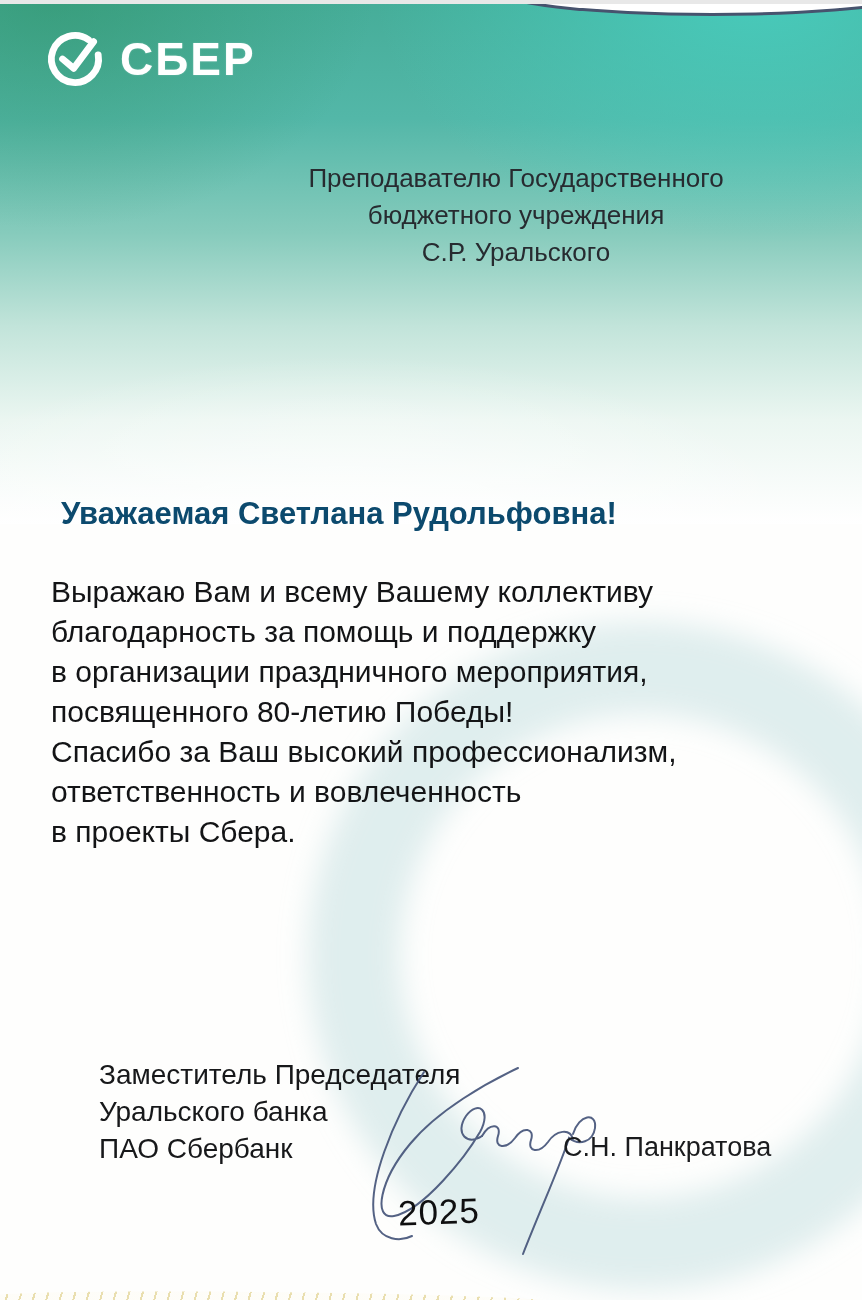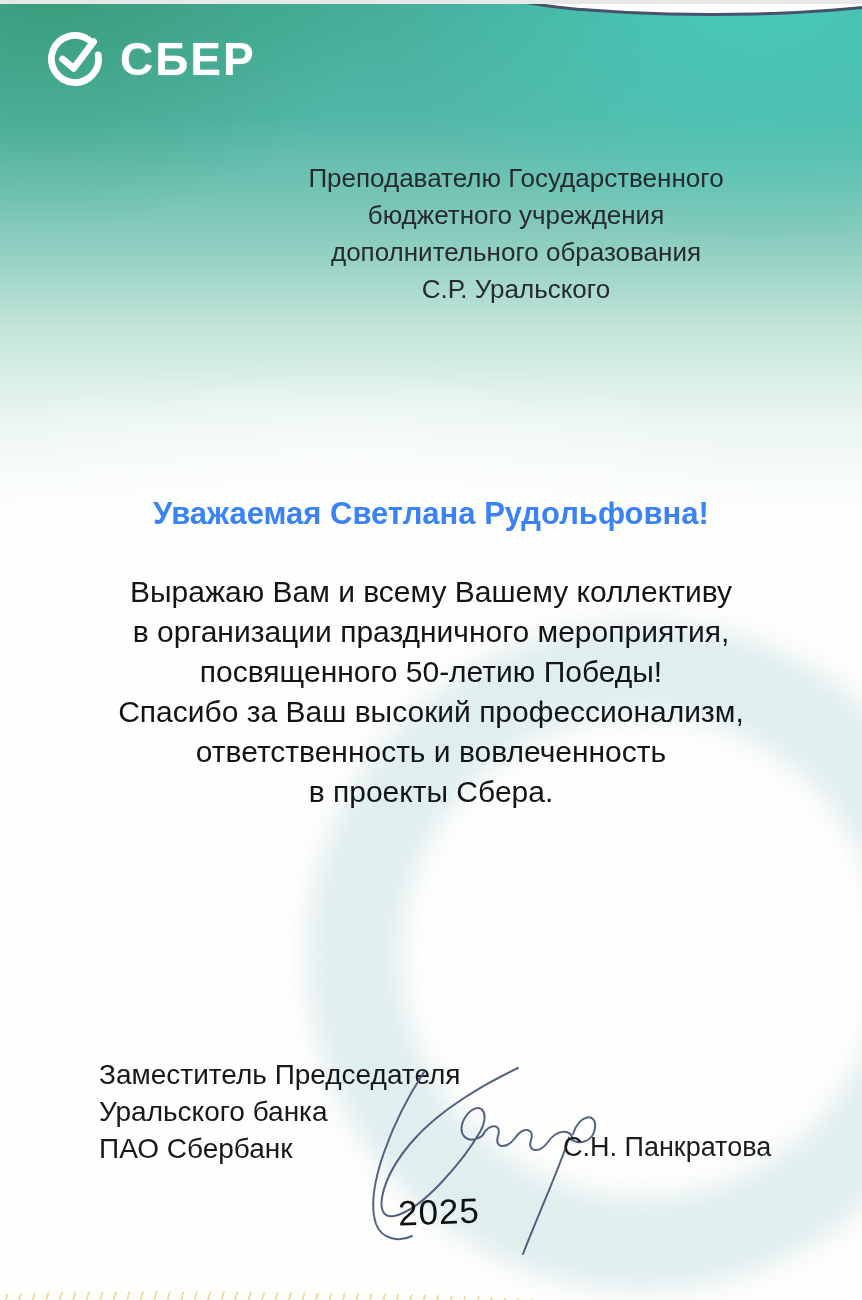--- a/index.html
+++ b/index.html
@@ -46,25 +46,25 @@
   
   .addressee{
     position:absolute;right:66px;top:156px;width:560px;
     text-align:center;
     font-size:26px;line-height:37px;
     color:#272b30;
   }
   
   .salutation{
     position:absolute;left:61px;top:492px;width:740px;
-    text-align:center;font-weight:bold;font-size:31px;color:#3b82f6;
+    font-weight:bold;font-size:31px;color:#0c4a6e;
   }
   .body-text{
     position:absolute;left:51px;top:568px;width:760px;
-    text-align:center;font-size:30px;line-height:40px;color:#131416;
+    font-size:30px;line-height:40px;color:#131416;
   }
   
   .sig-position{
     position:absolute;left:99px;top:1052px;width:420px;
     font-size:28px;line-height:37px;color:#17181a;
   }
   .sig-name{
     position:absolute;left:563px;top:1128px;
     font-size:27px;color:#1a1b1d;white-space:nowrap;
   }
@@ -108,30 +108,30 @@
     <svg class="logo-mark" viewBox="0 0 100 100">
       <path d="M 71.8 18.9 A 38 38 0 1 0 87.4 43.4" fill="none" stroke="#ffffff" stroke-width="11" stroke-linecap="round"></path>
       <path d="M 30 50 L 48 65 L 80 22" fill="none" stroke="#ffffff" stroke-width="11" stroke-linecap="round" stroke-linejoin="round"></path>
     </svg>
     <div class="logo-text">СБЕР</div>
   </div>
 
   <div class="addressee">
     <div>Преподавателю Государственного</div>
     <div>бюджетного учреждения</div>
-    <div>дополнительного образования</div>
     <div>С.Р. Уральского</div>
   </div>
 
   <div class="salutation">Уважаемая Светлана Рудольфовна!</div>
 
   <div class="body-text">
     <div>Выражаю Вам и всему Вашему коллективу</div>
+    <div>благодарность за помощь и поддержку</div>
     <div>в организации праздничного мероприятия,</div>
-    <div>посвященного 50-летию Победы!</div>
+    <div>посвященного 80-летию Победы!</div>
     <div>Спасибо за Ваш высокий профессионализм,</div>
     <div>ответственность и вовлеченность</div>
     <div>в проекты Сбера.</div>
   </div>
 
   <div class="sig-position">
     <div>Заместитель Председателя</div>
     <div>Уральского банка</div>
     <div>ПАО Сбербанк</div>
   </div>

